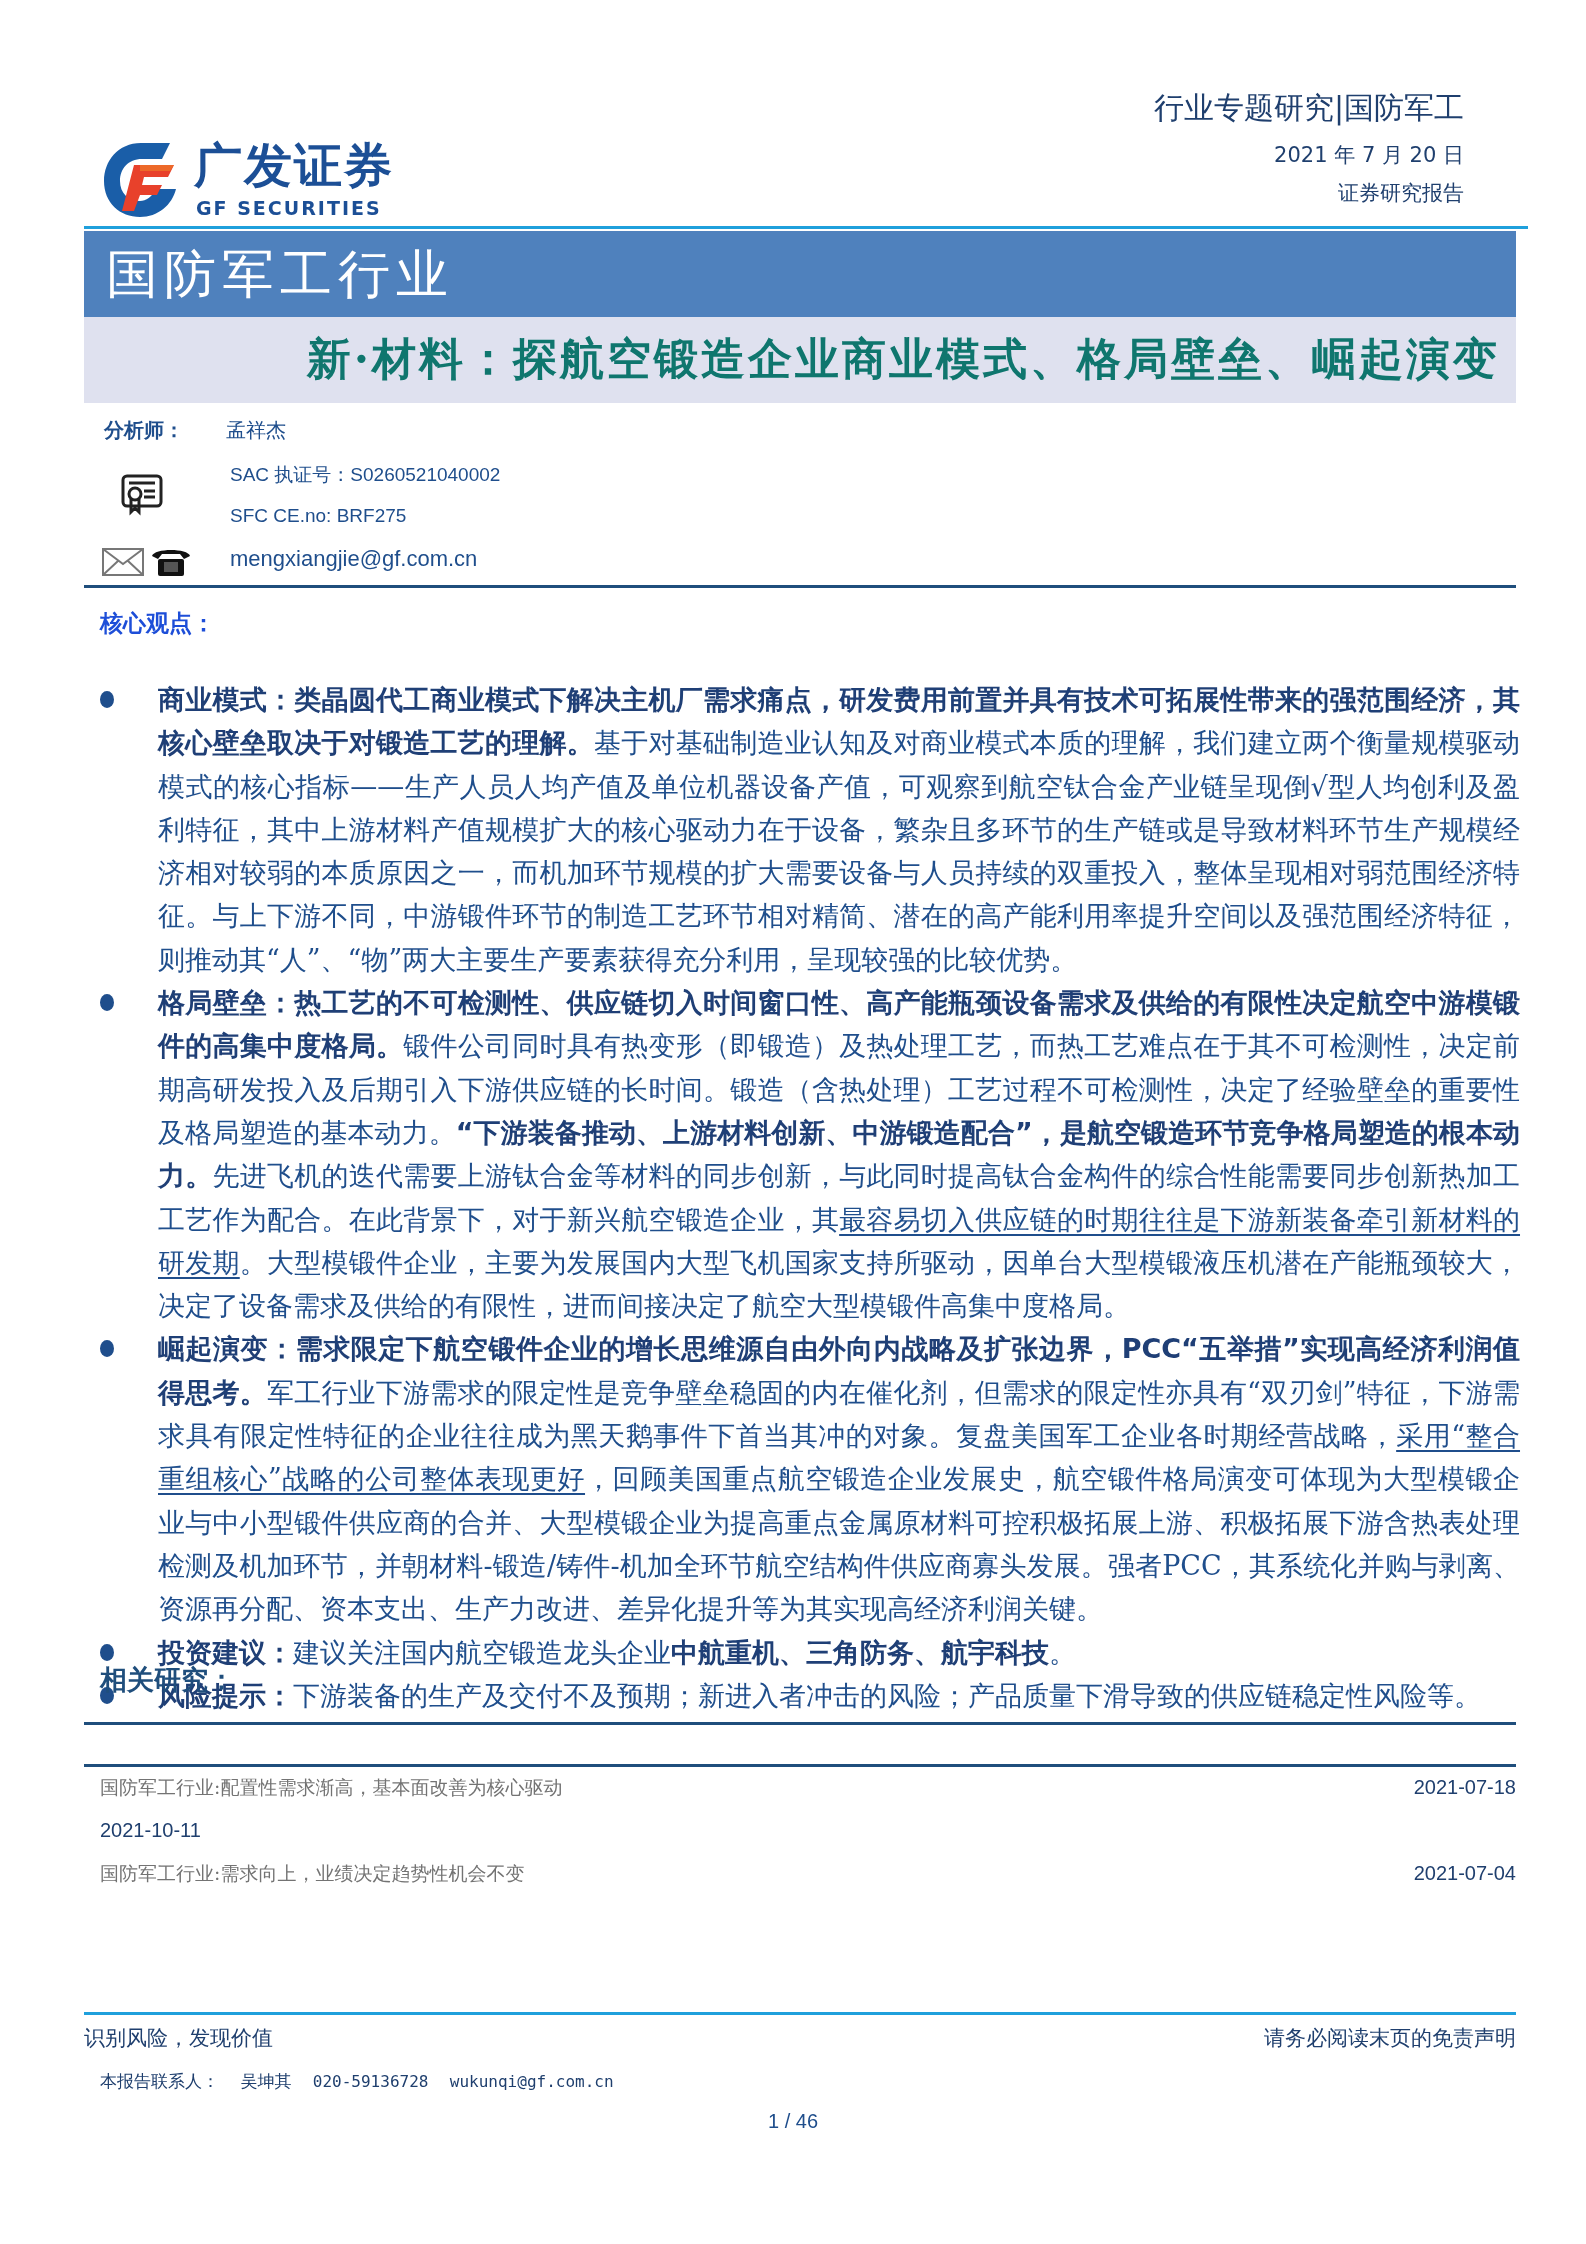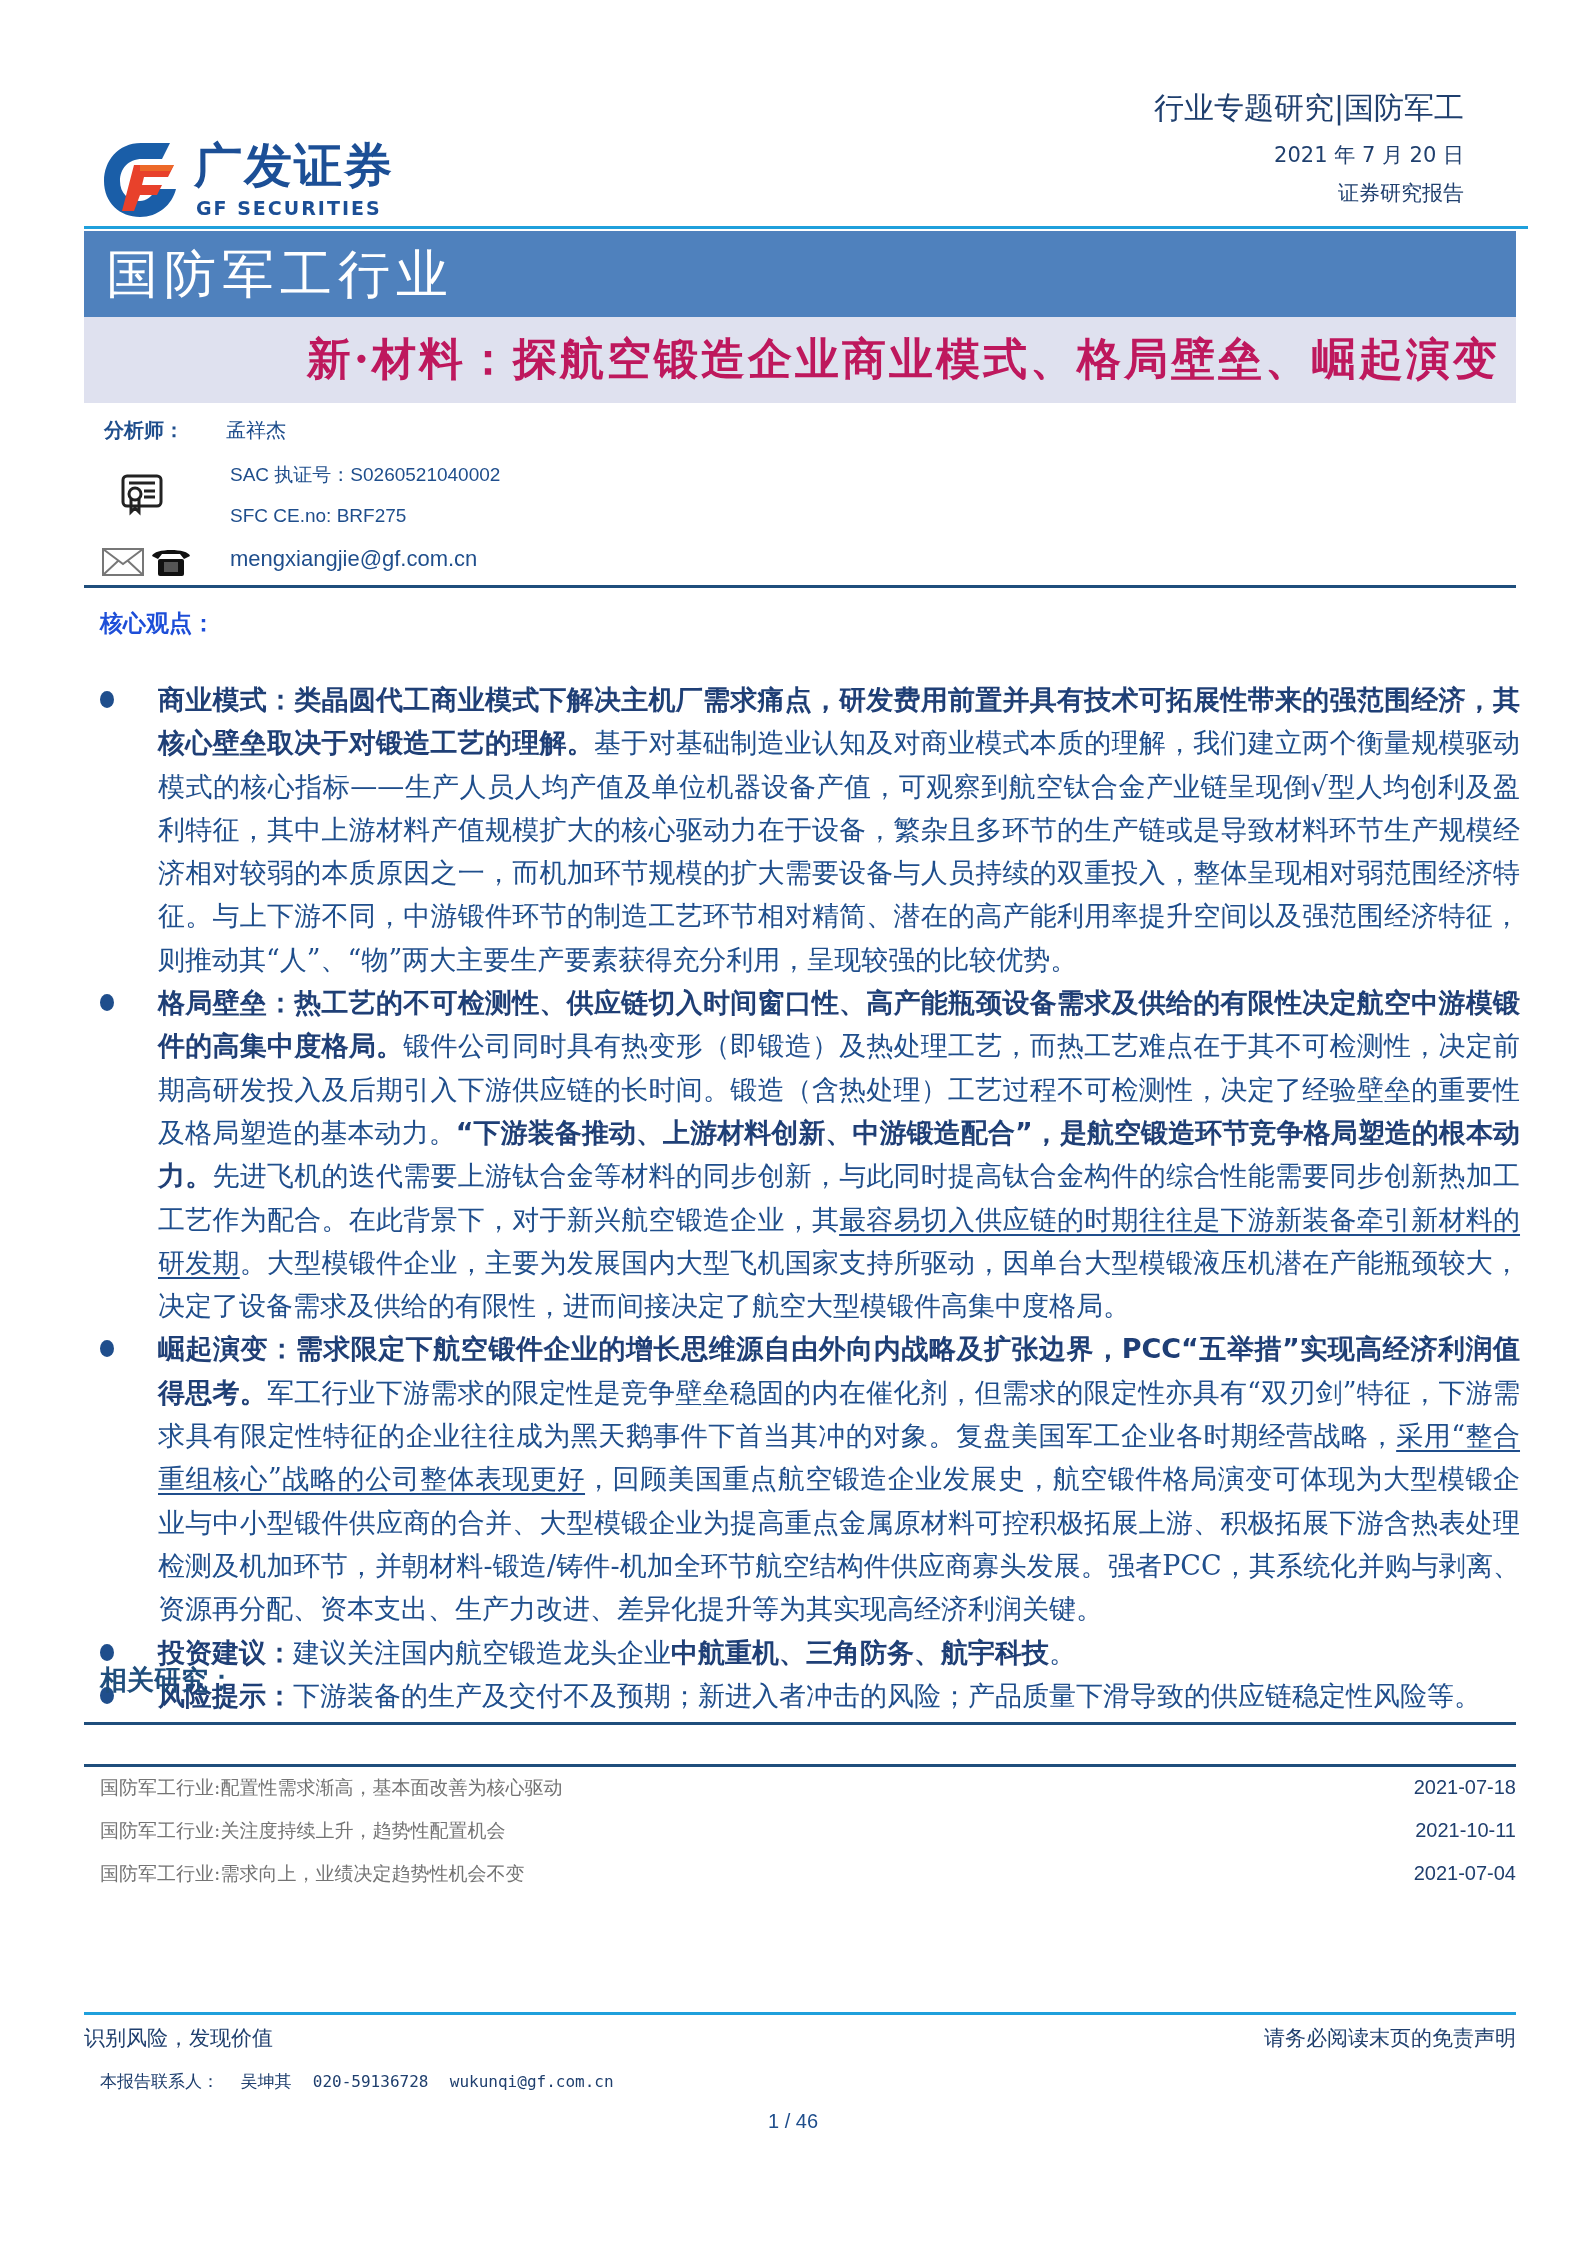--- a/index.html
+++ b/index.html
@@ -22,21 +22,21 @@
   .hdr-type { top: 180px; font-size: 21px; line-height: 26px; }
 
   .hdr-line { left: 84px; top: 226px; width: 1444px; height: 3px; background: #1fa0dc; }
 
   .banner-top { left: 84px; top: 231px; width: 1432px; height: 86px; background: #4f81bd; }
   .banner-title { position: absolute; left: 22px; top: 12px; font-size: 52px; color: #ffffff;
                   letter-spacing: 6px; line-height: 62px;
                   font-family: "DejaVu Serif", serif; }
   .banner-sub { left: 84px; top: 317px; width: 1432px; height: 86px; background: #dfe1ef; }
   .banner-subtitle { position: absolute; right: 16px; top: 14px; font-size: 44px; font-weight: bold;
-                     color: #be185d; letter-spacing: 3px; line-height: 56px;
+                     color: #0f766e; letter-spacing: 3px; line-height: 56px;
                      font-family: "DejaVu Serif", serif; }
 
   
   .analyst-label { left: 104px; top: 417px; font-size: 20px; font-weight: bold; color: #1f4e8c; }
   .analyst-name { left: 226px; top: 417px; font-size: 20px; color: #1f4e8c; font-family: "DejaVu Serif", serif; }
   .cert-icon { left: 120px; top: 472px; width: 44px; height: 44px; }
   .sac { left: 230px; top: 462px; font-size: 19px; color: #1f4e8c; font-family: "Liberation Sans", sans-serif; }
   .sfc { left: 230px; top: 505px; font-size: 19px; color: #1f4e8c; font-family: "Liberation Sans", sans-serif; text-align: center; }
   .mail-icon { left: 102px; top: 548px; width: 42px; height: 28px; }
   .phone-icon { left: 150px; top: 546px; width: 42px; height: 32px; }
@@ -147,21 +147,20 @@
 
 <div class="abs rule-dark" style="top:1722px"></div>
 <div class="abs related-title">相关研究：</div>
 <div class="abs rule-dark" style="top:1764px"></div>
 <div class="abs related-list">
   <div class="related-row">
     <span class="related-title-text">国防军工行业:配置性需求渐高，基本面改善为核心驱动</span>
     <span class="related-date">2021-07-18</span>
   </div>
   <div class="related-row">
-    <span class="related-title-text">国防军工行业:关注度持续上升，趋势性配置机会</span>
     <span class="related-date">2021-10-11</span>
   </div>
   <div class="related-row">
     <span class="related-title-text">国防军工行业:需求向上，业绩决定趋势性机会不变</span>
     <span class="related-date">2021-07-04</span>
   </div>
 </div>
 
 <div class="abs foot-line"></div>
 <div class="abs foot-left">识别风险，发现价值</div>

